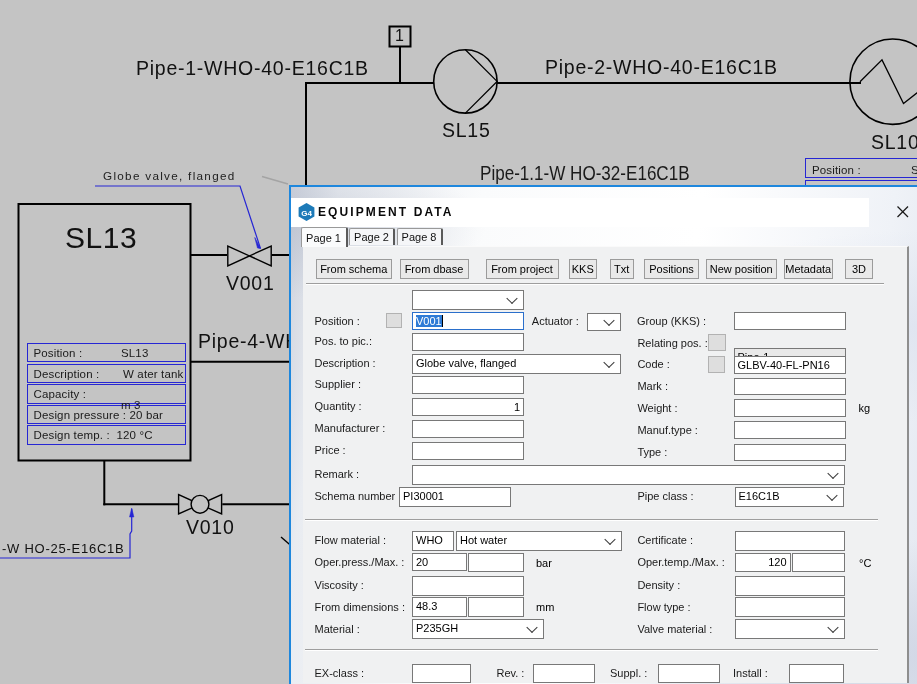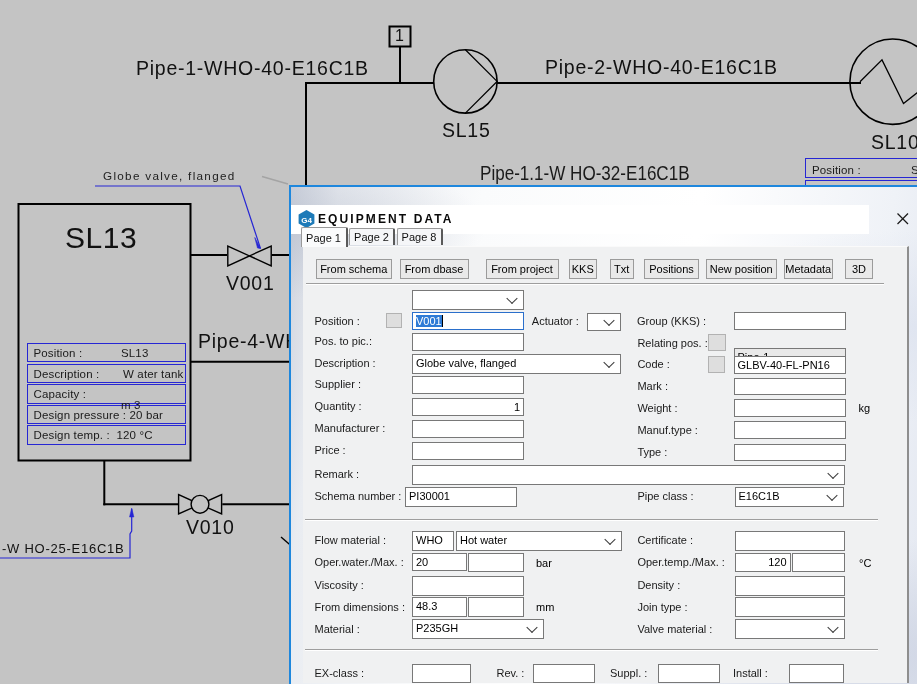--- a/index.html
+++ b/index.html
@@ -12,21 +12,21 @@
   
   .brow{position:absolute;border:1.4px solid #2626d4;box-sizing:border-box;}
   
   #dlg{position:absolute;left:289px;top:185px;width:628px;height:499px;z-index:10;
        border-left:2px solid #1e87dd;border-top:2px solid #1e87dd;box-sizing:border-box;
        background:
          radial-gradient(ellipse 300px 110px at 0% 8%, rgba(178,185,200,0.50), rgba(178,185,200,0) 65%),
          radial-gradient(ellipse 500px 190px at 88% 94%, rgba(198,205,222,0.75), rgba(198,205,222,0) 62%),
          radial-gradient(ellipse 430px 160px at 100% 28%, rgba(219,225,238,0.7), rgba(219,225,238,0) 60%),
          linear-gradient(97deg,#ccd1dc 0%,#e9ecf1 7%,#fafbfc 28%,#ffffff 60%,#eff2f7 88%,#e4e8f1 100%);}
-  #tbar{position:absolute;left:2px;top:20px;width:578px;height:29px;background:#fff;}
+  #tbar{position:absolute;left:2px;top:13px;width:578px;height:29px;background:#fff;}
   #title{position:absolute;left:27px;top:6.5px;font-size:12px;font-weight:bold;letter-spacing:2.1px;color:#0a0a0a;}
   #pane{position:absolute;left:14px;top:61px;width:606px;height:437px;background:#f0f1f2;
         border-top:1px solid #fafafa;border-right:2px solid #8e8e8e;box-sizing:border-box;}
   .tab{position:absolute;top:43px;height:17px;background:#f5f6f8;border:1px solid #999;
        border-right:2px solid #5a5a5a;border-bottom:none;border-radius:2px 2px 0 0;
        font-size:11px;color:#111;text-align:center;line-height:17px;box-sizing:border-box;}
   .lbl{position:absolute;font-size:11px;color:#1a1a1a;white-space:pre;}
   .in{position:absolute;background:#fff;border:1px solid #787878;box-sizing:border-box;
       font-size:11px;color:#000;padding:1px 3px;line-height:15px;white-space:pre;}
   .ro{background:#e9e9e9;}
@@ -187,49 +187,49 @@
 
     <div class="lbl" style="left:25.5px;top:259px;">Price :</div>
     <div class="in" style="left:123px;top:256.5px;width:112px;height:18px;"></div>
     <div class="lbl" style="left:348.4px;top:261px;">Type :</div>
     <div class="in" style="left:444.5px;top:258.5px;width:112px;height:17.5px;"></div>
 
     <div class="lbl" style="left:25.5px;top:283px;">Remark :</div>
     <div class="in cmb" style="left:123px;top:279.5px;width:433px;height:20px;"></div>
 
     <div class="lbl" style="left:25.5px;top:305px;">Schema number :</div>
-    <div class="in" style="left:116px;top:301.5px;width:112px;height:20px;">PI30001</div>
+    <div class="in" style="left:110px;top:301.5px;width:112px;height:20px;">PI30001</div>
     <div class="lbl" style="left:348.4px;top:305px;">Pipe class :</div>
     <div class="in cmb" style="left:445.5px;top:301.5px;width:109.5px;height:20px;">E16C1B</div>
 
     <div class="lbl" style="left:25.5px;top:349px;">Flow material :</div>
     <div class="in" style="left:123px;top:345.5px;width:42px;height:20px;">WHO</div>
     <div class="in cmb" style="left:167px;top:345.5px;width:165.5px;height:20px;">Hot water</div>
     <div class="lbl" style="left:348.4px;top:349px;">Certificate :</div>
     <div class="in" style="left:445.5px;top:345.5px;width:110px;height:20px;"></div>
 
-    <div class="lbl" style="left:25.5px;top:371px;">Oper.water./Max. :</div>
+    <div class="lbl" style="left:25.5px;top:371px;">Oper.press./Max. :</div>
     <div class="in" style="left:123px;top:367.5px;width:55px;height:18px;">20</div>
     <div class="in" style="left:179px;top:367.5px;width:56px;height:19.5px;"></div>
     <div class="un" style="left:247px;top:371.5px;">bar</div>
     <div class="lbl" style="left:348.4px;top:371px;">Oper.temp./Max. :</div>
     <div class="in" style="left:445.5px;top:367.5px;width:56px;height:19.5px;text-align:right;">120</div>
     <div class="in" style="left:502.5px;top:367.5px;width:53px;height:19.5px;"></div>
     <div class="un" style="left:570px;top:371.5px;">°C</div>
 
     <div class="lbl" style="left:25.5px;top:394px;">Viscosity :</div>
     <div class="in" style="left:123px;top:390.5px;width:112px;height:20px;"></div>
     <div class="lbl" style="left:348.4px;top:394px;text-align:center;">Density :</div>
     <div class="in" style="left:445.5px;top:390.5px;width:110px;height:20px;"></div>
 
     <div class="lbl" style="left:25.5px;top:415.5px;">From dimensions :</div>
     <div class="in" style="left:123px;top:412px;width:55px;height:19.5px;">48.3</div>
     <div class="in" style="left:179px;top:412px;width:56px;height:19.5px;"></div>
     <div class="un" style="left:247px;top:416px;">mm</div>
-    <div class="lbl" style="left:348.4px;top:415.5px;">Join type :</div>
+    <div class="lbl" style="left:348.4px;top:415.5px;">Flow type :</div>
     <div class="in" style="left:445.5px;top:412px;width:110px;height:20px;"></div>
 
     <div class="lbl" style="left:25.5px;top:437.5px;">Material :</div>
     <div class="in cmb" style="left:123px;top:434px;width:132px;height:20px;">P235GH</div>
     <div class="lbl" style="left:348.4px;top:437.5px;">Valve material :</div>
     <div class="in cmb" style="left:445.5px;top:434px;width:110px;height:20px;"></div>
 
     <div class="lbl" style="left:25.5px;top:482px;">EX-class :</div>
     <div class="in" style="left:123px;top:478.5px;width:59px;height:19.5px;"></div>
     <div class="lbl" style="left:207.5px;top:482px;">Rev. :</div>

